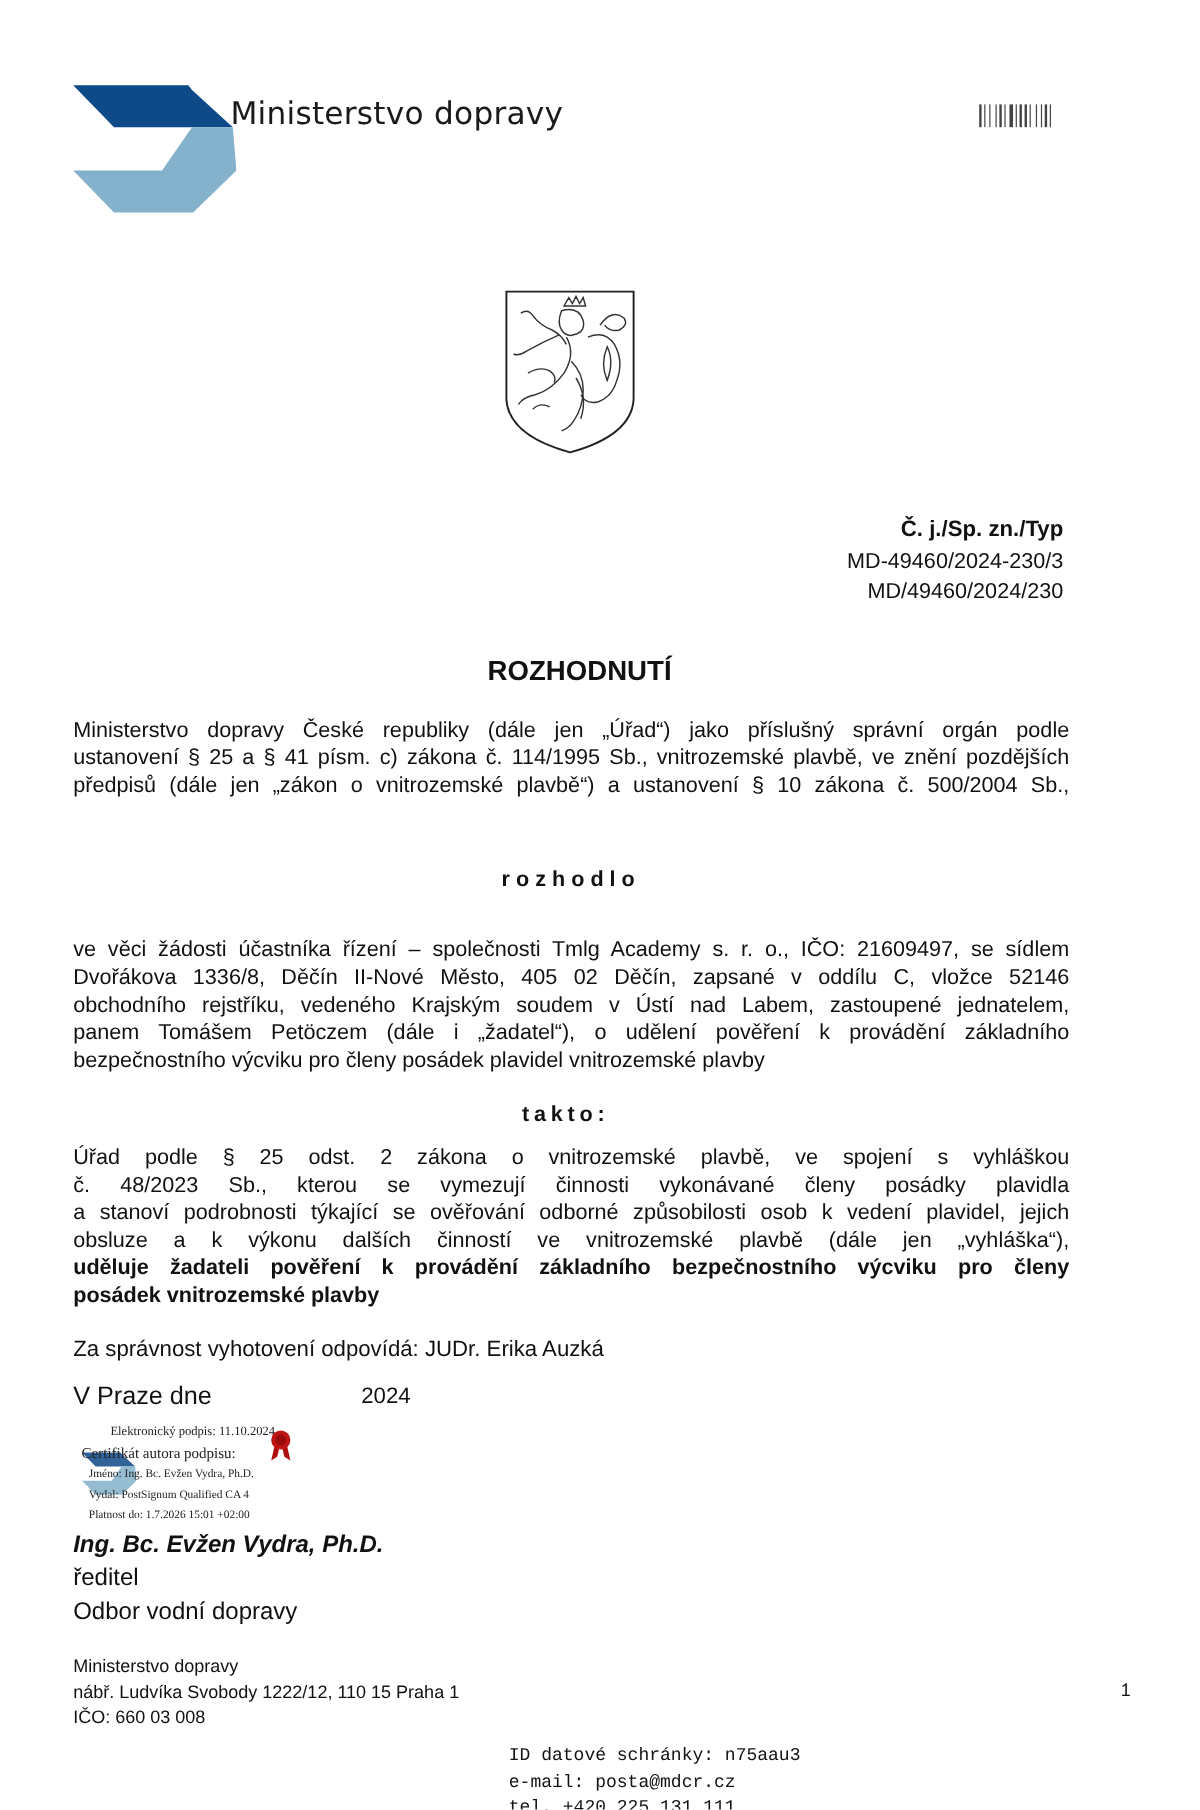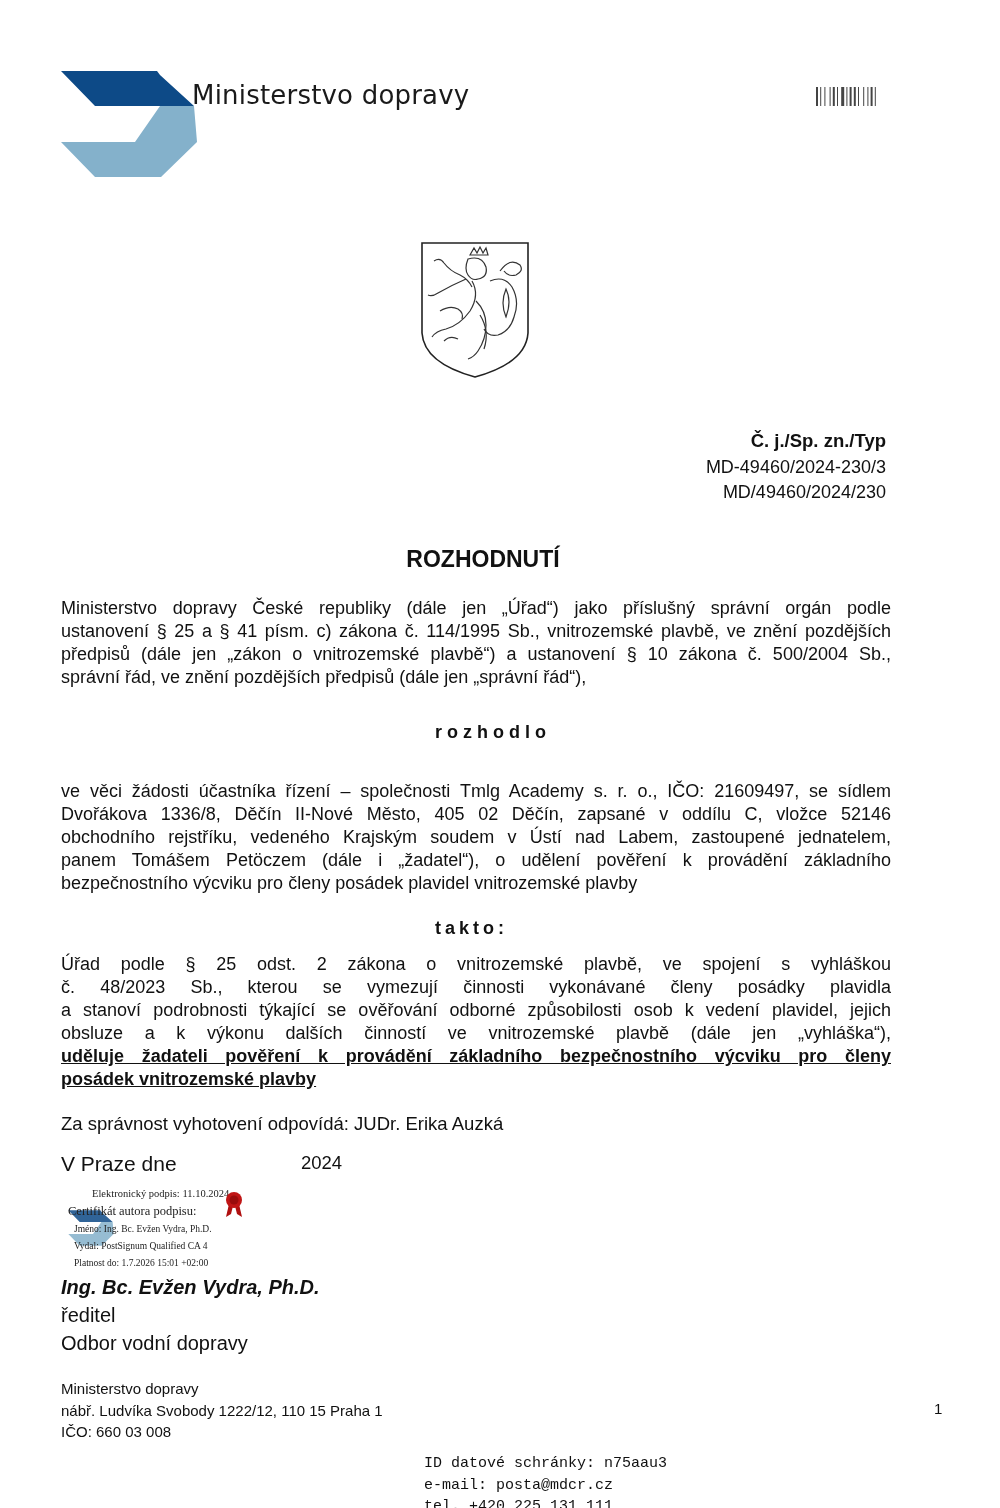--- a/index.html
+++ b/index.html
@@ -19,25 +19,25 @@
   #ref { right: 114px; top: 428px; text-align: right; font-size: 18px; line-height: 25px; }
   #ref .lbl { font-weight: bold; font-size: 18.5px; margin-bottom: 2px; }
 
   #title { left: 0; width: 966px; top: 546px; text-align: center; font-weight: bold; font-size: 23px; }
 
   .para { left: 61px; width: 830px; font-size: 18px; line-height: 23px; text-align: justify; }
   .para .line { display: block; text-align: justify; text-align-last: justify; white-space: nowrap; }
   .para .line.last { text-align-last: left; }
 
   #p1 { top: 597px; }
-  #decided { left: 0; width: 952px; top: 722px; text-align: center; font-weight: bold; font-size: 18px; letter-spacing: 5px; margin-left: 17px; }
+  #decided { left: 0; width: 952px; top: 722px; text-align: center; font-weight: bold; font-size: 18px; letter-spacing: 5px; }
   #p2 { top: 780px; }
   #thus { left: 0; width: 943px; top: 918px; text-align: center; font-weight: bold; font-size: 18px; letter-spacing: 4px; }
   #p3 { top: 953px; }
-  #p3 .b { font-weight: bold; text-decoration: underline; }
+  #p3 .b { font-weight: bold; }
 
   #responsible { left: 61px; top: 1113px; font-size: 18.5px; }
   #place { left: 61px; top: 1152px; font-size: 21px; }
   #place-year { left: 301px; top: 1152px; font-size: 18.5px; }
 
   
   #esig { left: 60px; top: 1186px; width: 200px; height: 86px; }
   #esig .mini-logo { position: absolute; left: 8px; top: 24px; width: 46px; height: 36px; }
   #esig .t { position: absolute; font-family: "Liberation Serif", serif; color: #222; white-space: nowrap; }
   #esig .t1 { left: 8px; top: 2px; font-size: 10.5px; margin-left: 24px; }
@@ -107,21 +107,20 @@
   <div>MD-49460/2024-230/3</div>
   <div>MD/49460/2024/230</div>
 </div>
 
 <div id="title" class="abs">ROZHODNUTÍ</div>
 
 <div id="p1" class="abs para">
   <span class="line">Ministerstvo dopravy České republiky (dále jen „Úřad“) jako příslušný správní orgán podle</span>
   <span class="line">ustanovení § 25 a § 41 písm. c) zákona č. 114/1995 Sb., vnitrozemské plavbě, ve znění pozdějších</span>
   <span class="line">předpisů (dále jen „zákon o vnitrozemské plavbě“) a ustanovení § 10 zákona č. 500/2004 Sb.,</span>
-  <span class="line last">správní řád, ve znění pozdějších předpisů (dále jen „správní řád“),</span>
 </div>
 
 <div id="decided" class="abs">rozhodlo</div>
 
 <div id="p2" class="abs para">
   <span class="line">ve věci žádosti účastníka řízení – společnosti Tmlg Academy s. r. o., IČO: 21609497, se sídlem</span>
   <span class="line">Dvořákova 1336/8, Děčín II-Nové Město, 405 02 Děčín, zapsané v oddílu C, vložce 52146</span>
   <span class="line">obchodního rejstříku, vedeného Krajským soudem v Ústí  nad Labem, zastoupené jednatelem,</span>
   <span class="line">panem Tomášem Petöczem (dále i „žadatel“), o udělení pověření k provádění základního</span>
   <span class="line last">bezpečnostního výcviku pro členy posádek plavidel vnitrozemské plavby</span>

